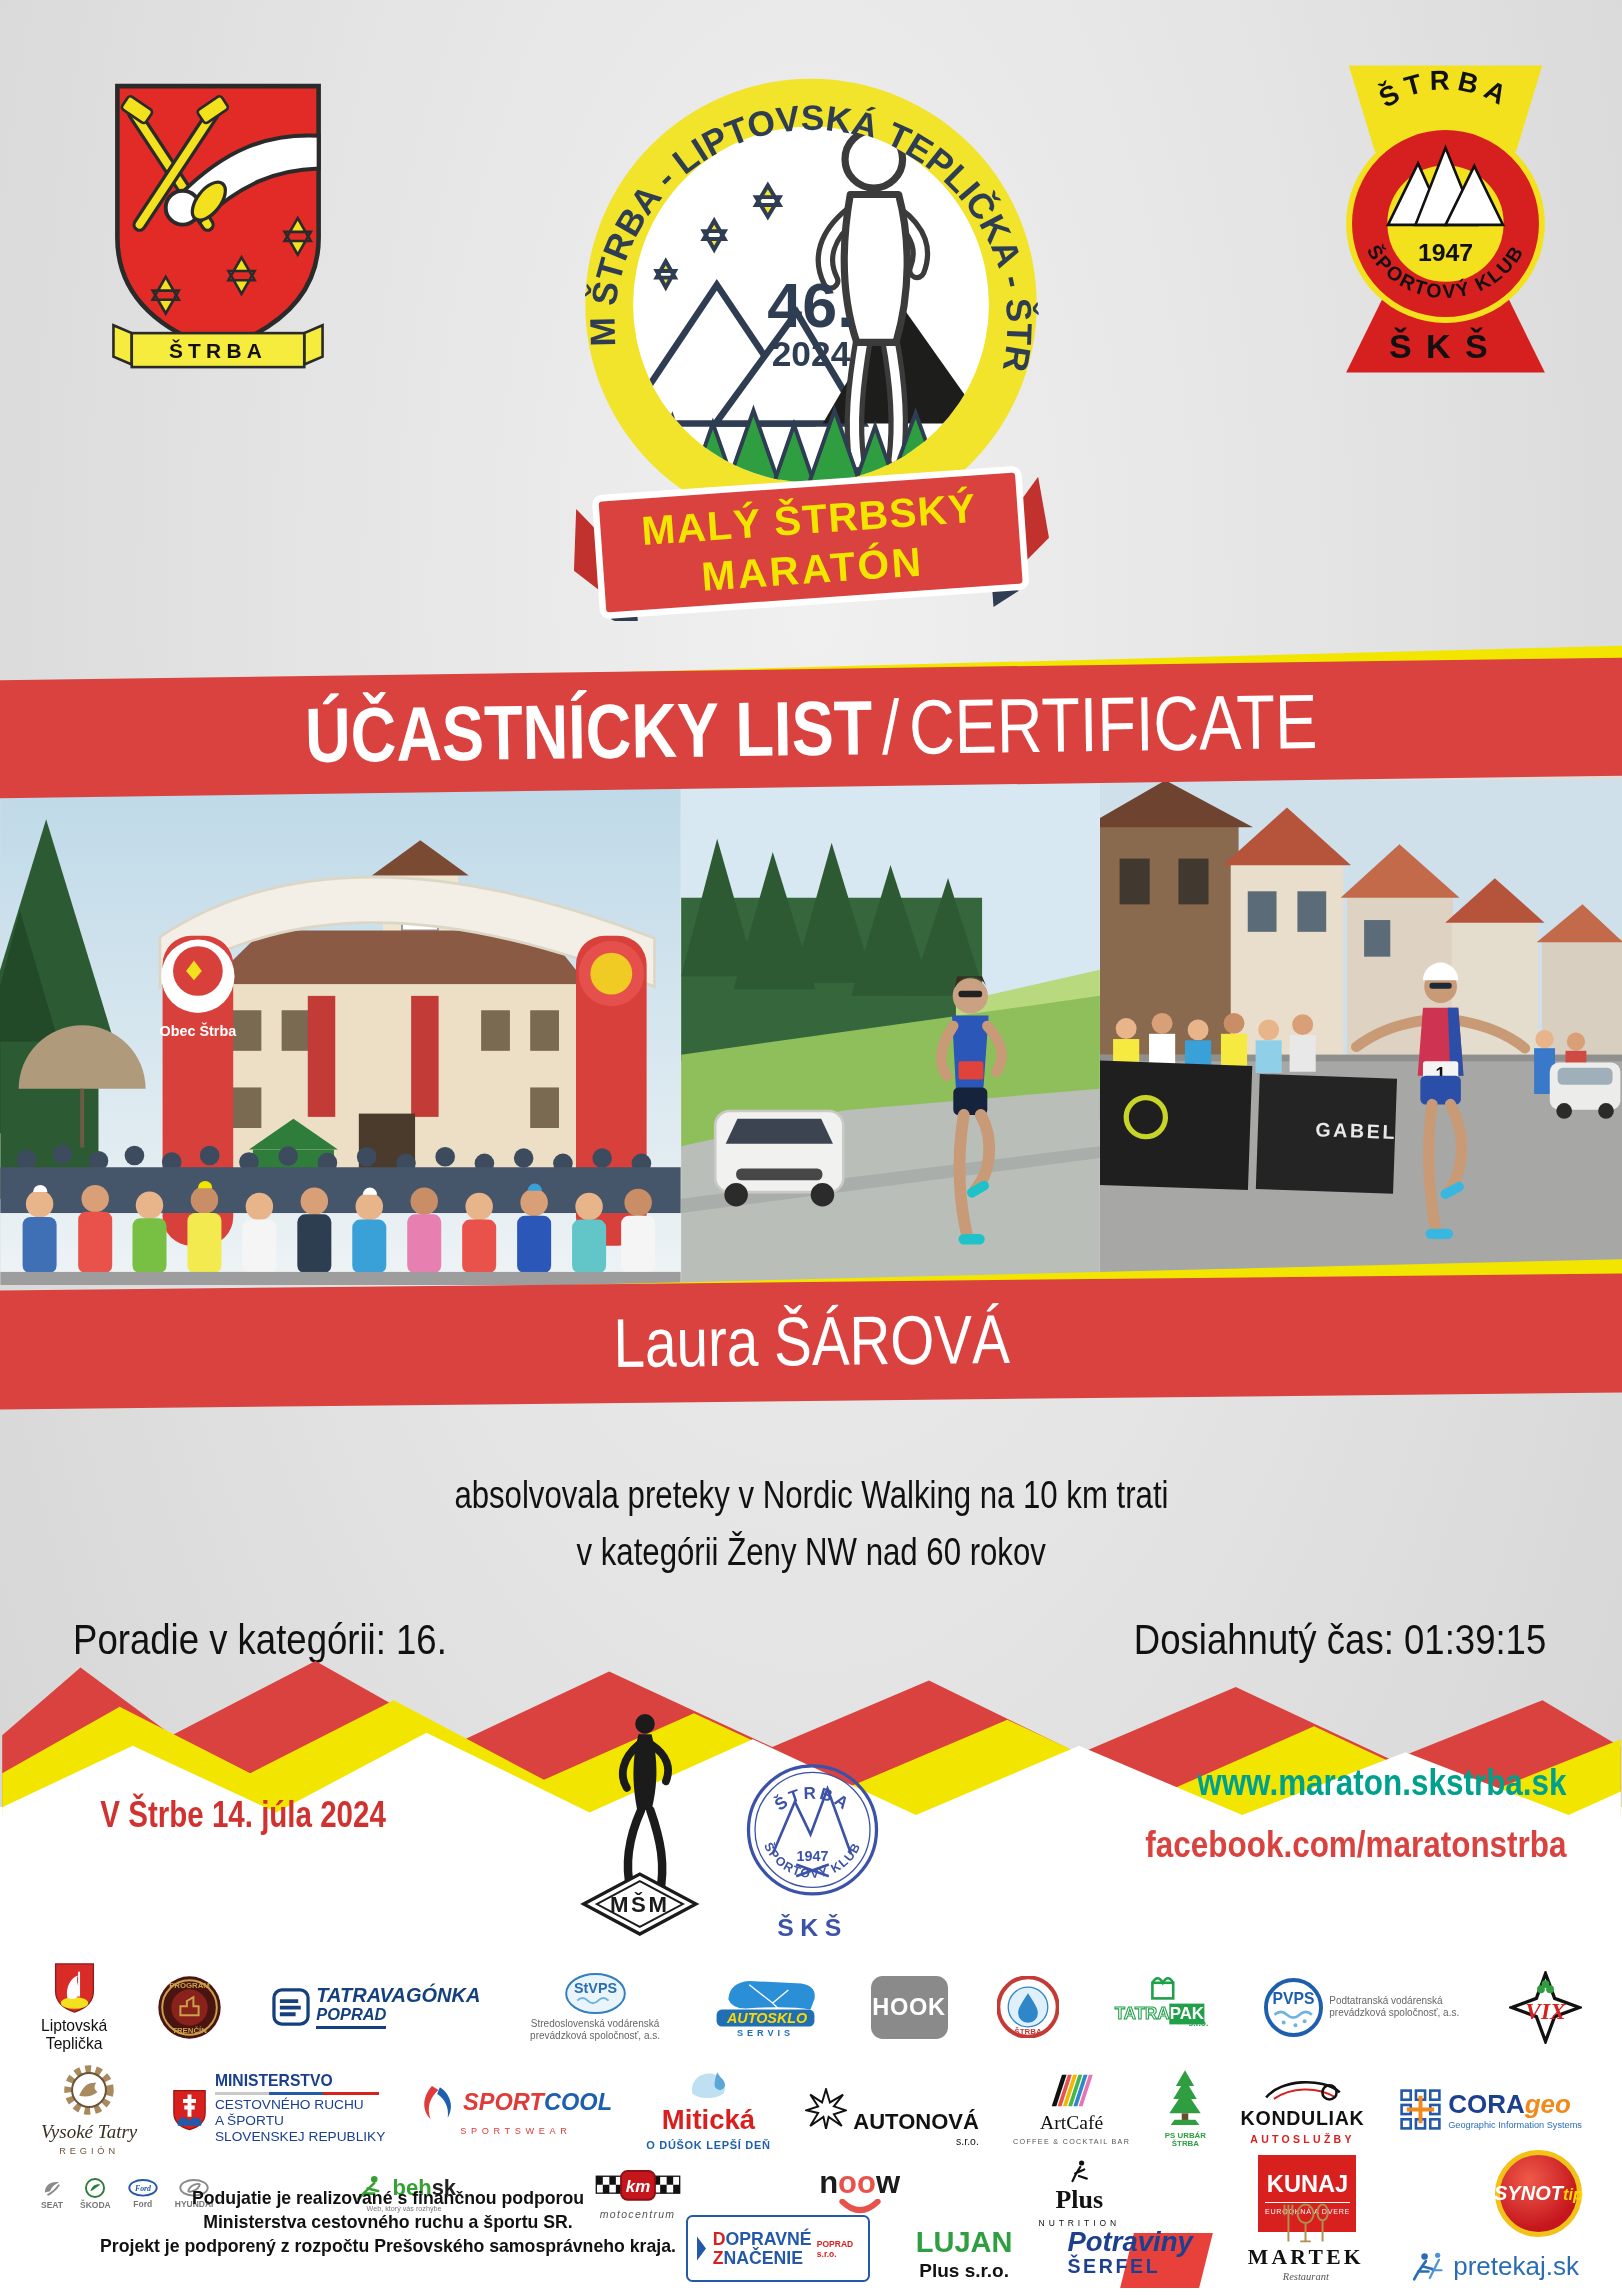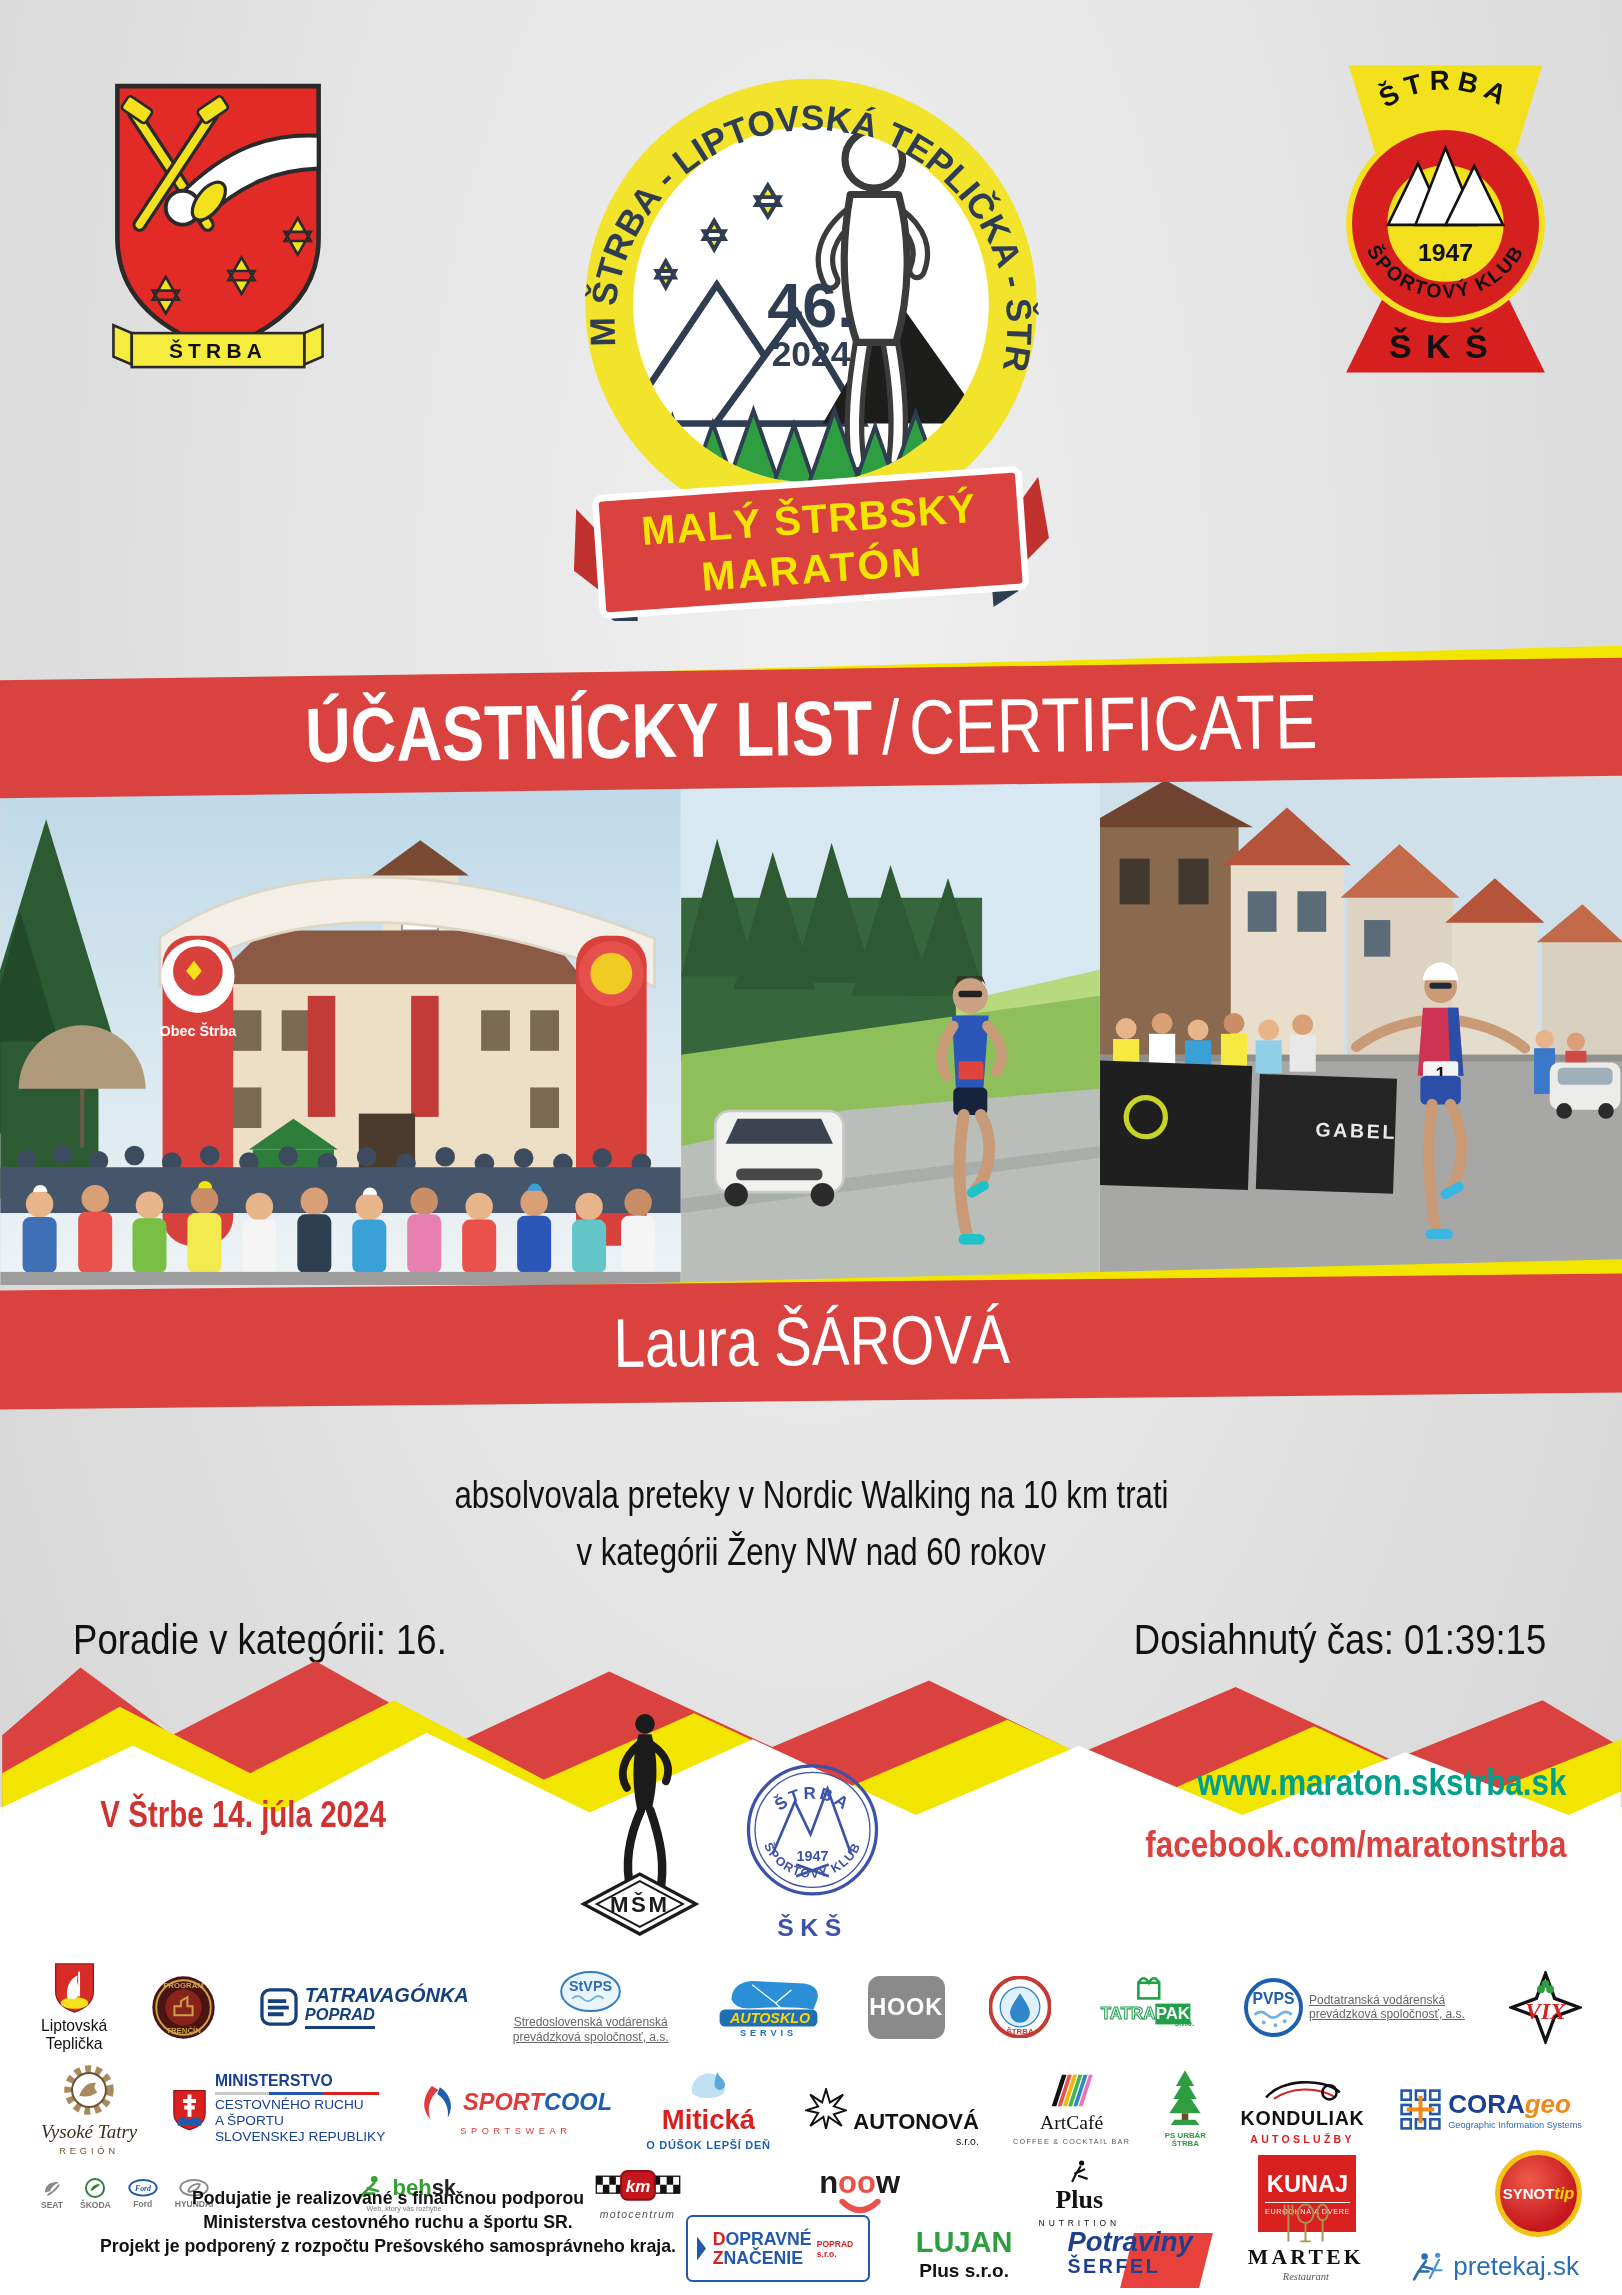--- a/index.html
+++ b/index.html
@@ -47,21 +47,21 @@
   
   .s-row{position:absolute;left:41px;right:41px;display:flex;align-items:center;justify-content:space-between;z-index:4;}
   .s-row1{top:1958px;height:98px;}
   .s-row2{top:2060px;height:98px;}
   .s-row3{top:2159px;height:69px;}
   .s-row4{position:absolute;left:686px;right:44px;top:2207px;height:75px;display:flex;align-items:flex-end;justify-content:space-between;z-index:4;gap:20px;}
   .note{position:absolute;left:77px;top:2187px;width:622px;text-align:center;color:#111;font-size:17.7px;font-weight:bold;line-height:1.35;z-index:4;}
   .chip{display:flex;flex-direction:column;align-items:center;gap:2.6px;text-align:center;}
   .chip-h{display:flex;flex-direction:row;align-items:center;gap:6.5px;text-align:left;}
   .lbl24{font-size:15.7px;color:#111;line-height:1.15;}
-  .sub13{font-size:12px;color:#666;line-height:1.2;text-decoration:underline;}
+  .sub13{font-size:10px;color:#666;line-height:1.2;}
   .tatra-name{color:#14407e;font-weight:bold;font-style:italic;font-size:20px;line-height:1;}
   .tatra-sub{color:#14407e;font-weight:bold;font-style:italic;font-size:16.4px;border-bottom:3.9px solid #14407e;display:inline-block;padding-bottom:1.3px;}
   .hook{width:77px;height:63px;background:#8a8a8a;border-radius:11.8px;display:flex;align-items:center;justify-content:center;color:#fff;font-weight:bold;font-size:23.6px;letter-spacing:0.7px;}
   .vt-name{font-family:"Liberation Serif",serif;font-style:italic;font-size:19px;color:#3a2f20;}
   .vt-sub{font-size:9.2px;letter-spacing:3.9px;color:#6b5336;}
   .min-line1{color:#1b3f8f;font-weight:bold;font-size:15.7px;}
   .min-line{color:#1b3f8f;font-size:13.7px;line-height:1.18;}
   .min-div{height:2.6px;width:164px;margin:2px 0;background:linear-gradient(90deg,#c9c9c9 33%,#2458a8 33%,#2458a8 66%,#d8201f 66%);}
   .sc-sport{color:#e03a3a;font-weight:bold;font-style:italic;font-size:23.6px;}
   .sc-cool{color:#1d5fae;font-weight:bold;font-style:italic;font-size:23.6px;}
@@ -84,21 +84,21 @@
   .beh-sub{font-size:7.2px;color:#777;}
   .km-sub{color:#555;font-style:italic;font-size:10.5px;letter-spacing:1.3px;}
   .noow{font-weight:bold;font-size:31px;line-height:.8;}
   .noow .b{color:#1b1b1b;} .noow .r{color:#e8524a;}
   .monk-name{font-family:"Liberation Serif",serif;font-weight:bold;font-size:26px;color:#111;}
   .monk-sub{font-size:8.5px;letter-spacing:3.9px;color:#111;}
   .kunaj{width:98px;height:77px;background:#d8201f;display:flex;flex-direction:column;align-items:center;justify-content:center;gap:3.9px;}
   .kunaj .n{color:#fff;font-weight:bold;font-size:23.6px;}
   .kunaj .s{color:#fff;font-size:7.2px;letter-spacing:0.7px;border-top:1.3px solid #fff;padding-top:3.3px;}
   .synot{width:77px;height:77px;border-radius:50%;background:radial-gradient(circle at 38% 32%,#ef5a4a,#c5161d 70%);border:5.9px solid #f2c218;display:flex;align-items:center;justify-content:center;}
-  .synot .a{color:#fff;font-weight:bold;font-size:15px;}
+  .synot .a{color:#fff;font-weight:bold;font-style:italic;font-size:20px;}
   .synot .b{color:#ffd800;font-weight:bold;font-style:italic;font-size:16.4px;}
   .dz-box{width:167px;height:63px;border:2.6px solid #2458a8;border-radius:6.5px;background:#fff;display:flex;align-items:center;gap:5.2px;padding:0 6.5px;}
   .dz-l{color:#2458a8;font-weight:bold;font-size:17.7px;line-height:1.05;}
   .dz-red{color:#d8201f;}
   .dz-sub{color:#d8201f;font-weight:bold;font-size:8.5px;}
   .lujan-n{color:#2f9e41;font-weight:bold;font-size:29px;line-height:1;}
   .lujan-s{color:#111;font-weight:bold;font-size:19px;}
   .serf{position:relative;padding:3.9px 9.2px;}
   .serf-bg{position:absolute;right:-3.9px;top:9.2px;width:79px;height:55px;background:#e8413c;transform:skewX(-14deg);z-index:0;}
   .serf-1{position:relative;color:#1d3f8f;font-weight:bold;font-style:italic;font-size:27.5px;z-index:1;line-height:1;}

